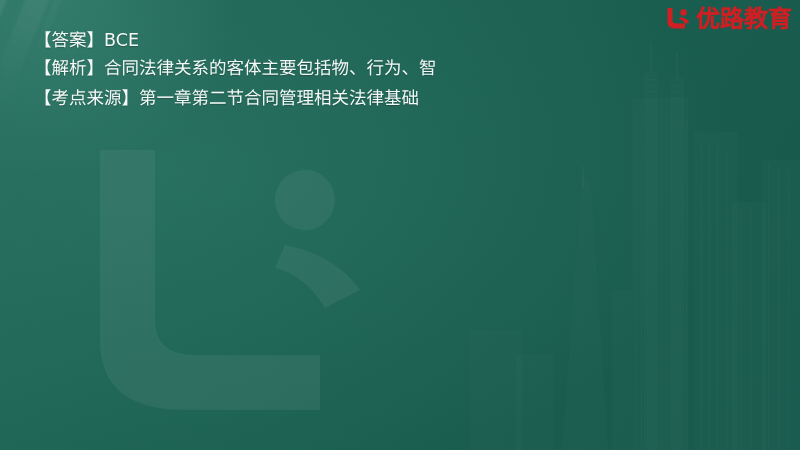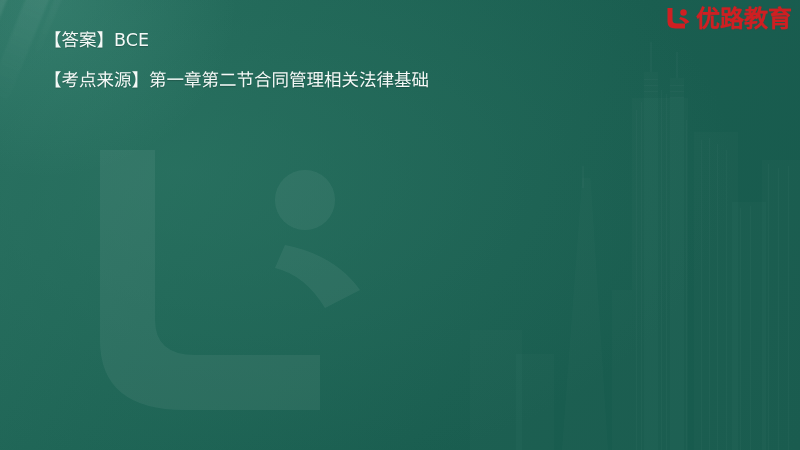--- a/index.html
+++ b/index.html
@@ -105,34 +105,34 @@
     letter-spacing: 0px;
     line-height: 24px;
     font-family: "DejaVu Sans", "Liberation Sans", sans-serif;
     white-space: nowrap;
     text-shadow: 0 0 1px rgba(207,31,34,0.7);
   }
 
   
   .content {
     position: absolute;
-    left: 44px;
+    left: 34px;
     top: 26px;
     width: 700px;
   }
   .line {
     color: #f4f9f7;
     font-size: 17.5px;
     line-height: 28px;
     white-space: nowrap;
     font-family: "DejaVu Sans", "Liberation Sans", sans-serif;
     text-shadow: 0 1px 1px rgba(0,0,0,0.22);
   }
   .line.hang   { margin-left: -6px; }
-  .line.gap    { margin-top: 12px; }
+  .line.gap    { margin-top: 2px; }
 </style>
 </head>
 <body>
 
 <div id="slide">
 
   <div class="bigmark">
     <svg viewBox="0 0 330 290" xmlns="http://www.w3.org/2000/svg">
       <path d="M30 10 L30 200 Q30 270 115 270 L250 270 L250 215 L125 215 Q85 215 85 180 L85 10 Z" fill="#ffffff"></path>
       <circle cx="235" cy="60" r="30" fill="#ffffff"></circle>
@@ -196,16 +196,17 @@
     <svg class="logo-mark" viewBox="0 0 52 48" xmlns="http://www.w3.org/2000/svg">
       <path d="M5 2 L5 30 Q5 43 21 43 L40 43 L40 33 L24 33 Q15 33 15 26 L15 2 Z" fill="#cf1f22"></path>
       <circle cx="37" cy="11" r="6.5" fill="#cf1f22"></circle>
       <path d="M31 20 Q43 22 49 30 L41 34 Q36 26 28 24 Z" fill="#cf1f22"></path>
     </svg>
     <span class="logo-text">优路教育</span>
   </div>
 
   <div class="content">
     <div class="line">【答案】BCE</div>
+    <div class="line">【解析】合同法律关系的客体主要包括物、行为、智</div>
     <div class="line gap">【考点来源】第一章第二节合同管理相关法律基础</div>
   </div>
 
 </div>
 
 </body></html>

